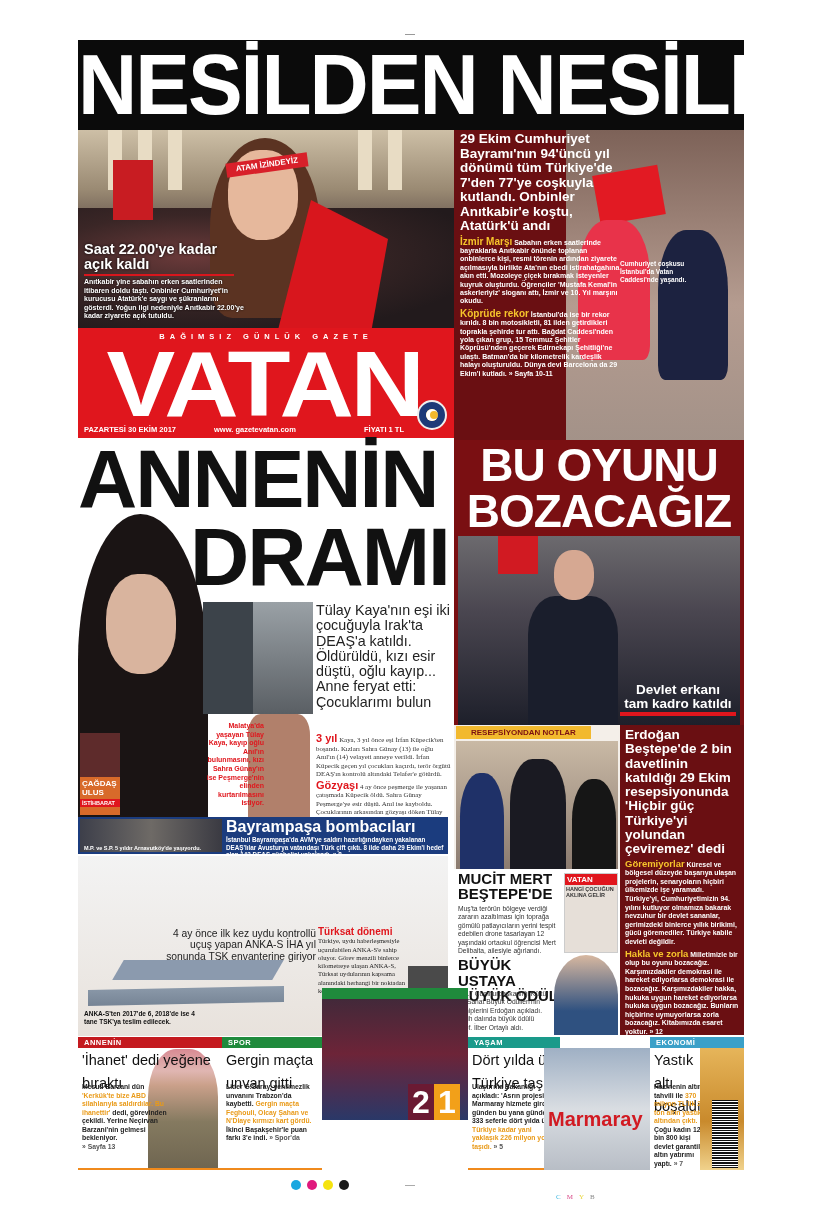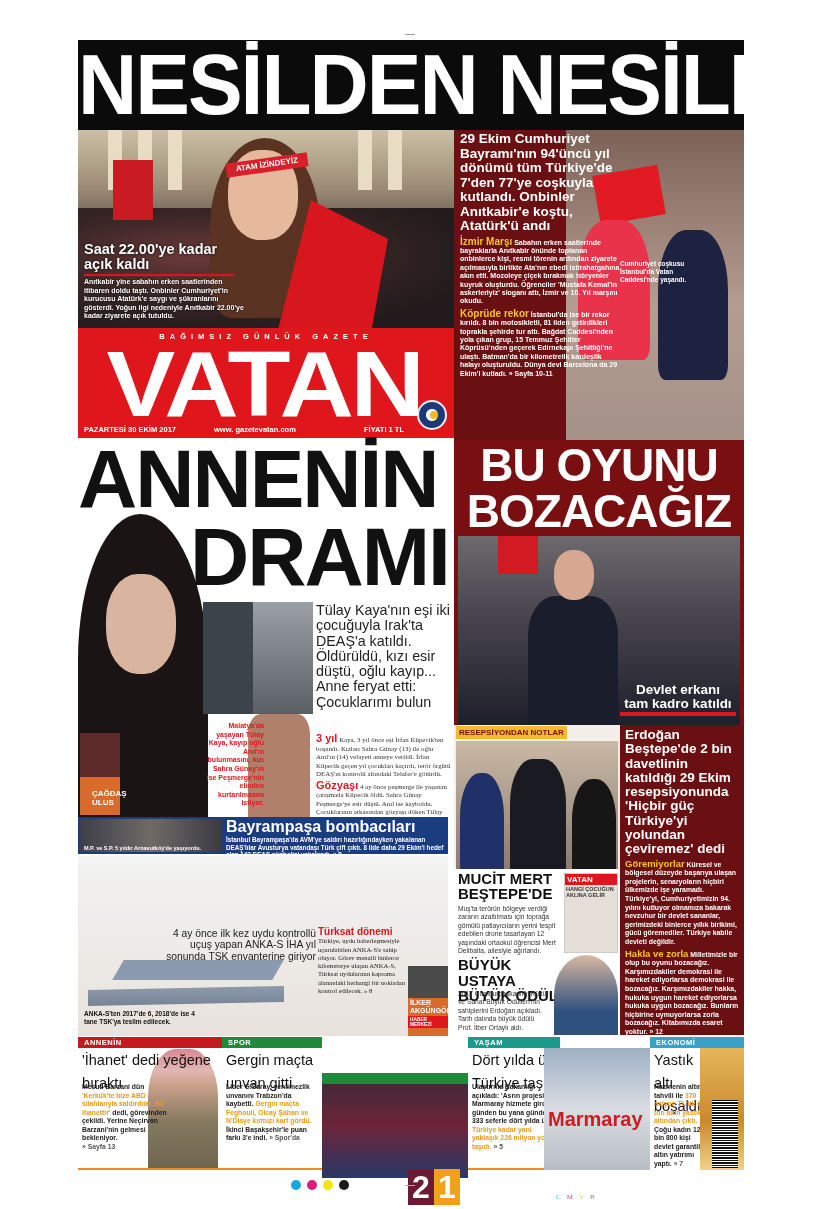--- a/index.html
+++ b/index.html
@@ -51,40 +51,40 @@
 .annenin .l1{display:block}
 .annenin .l2{display:block;margin-left:112px}
 .woman{position:absolute;left:0;top:474px;width:130px;height:304px;background:#1a1414;border-radius:48% 52% 0 0;overflow:hidden}
 .woman .face{position:absolute;left:28px;top:60px;width:70px;height:100px;border-radius:45%;background:#d9b49e}
 .man-photo{position:absolute;left:125px;top:562px;width:110px;height:112px;background:linear-gradient(180deg,#9aa1a6,#5a5f64)}
 .boy-photo{position:absolute;left:125px;top:562px;width:50px;height:112px;background:#3c434a}
 .girl2-photo{position:absolute;left:170px;top:674px;width:62px;height:104px;background:#b1806b;border-radius:20% 20% 0 0}
 .malatya-cap{position:absolute;left:128px;top:682px;width:58px;text-align:right;color:#e0161d;font-size:7px;line-height:8.6px;font-weight:bold}
 .author1{position:absolute;left:2px;top:693px;width:40px;height:82px;background:#d86a2a}
 .author1 .ph{height:44px;background:#5e2b2b}
-.author1 .nm{color:#fff;font-size:8px;font-weight:900;line-height:9px;padding:12px}
+.author1 .nm{color:#fff;font-size:8px;font-weight:900;line-height:9px;padding:2px}
 .author1 .dept{background:#e0161d;color:#fff;font-size:5.5px;font-weight:bold;padding:1px 2px}
 .tulay{position:absolute;left:238px;top:563px;width:136px;color:#222;font-size:14.3px;line-height:15.3px}
 .tulay-body{position:absolute;left:238px;top:694px;width:136px;color:#333;font-family:"Liberation Serif",serif;font-size:6.9px;line-height:8.5px}
 .tulay-body .kw{color:#e0161d;font-family:"Liberation Sans",sans-serif;font-weight:bold;font-size:11px}
 
 
 .bu-oyunu{position:absolute;left:376px;top:400px;width:290px;height:328px;background:#7a0f12;overflow:hidden}
 .bu-title{position:absolute;left:4px;top:2px;width:282px;color:#fff;font-weight:bold;font-size:46px;line-height:46px;letter-spacing:-1px;text-align:center}
 .bu-photo{position:absolute;left:4px;top:96px;width:282px;height:190px;background:linear-gradient(180deg,#6c6a6e 0,#4a4650 40%,#1d1f2a 100%)}
 .erd-face{position:absolute;left:96px;top:14px;width:40px;height:50px;border-radius:45%;background:#d6a892}
 .erd-coat{position:absolute;left:70px;top:60px;width:90px;height:130px;background:#1a1e2c;border-radius:30% 30% 0 0}
 .bu-flag{position:absolute;left:40px;top:0;width:40px;height:38px;background:#d11a22}
 .devlet{position:absolute;right:8px;top:243px;color:#fff;font-weight:bold;font-size:13.5px;line-height:14px;text-align:center}
 .devlet .bar{height:4px;background:#e0161d;width:116px;margin-left:auto;margin-top:1px}
 .bu-cap{position:absolute;left:4px;top:287px;width:282px;color:#fff;font-size:6.6px;font-weight:bold;line-height:8.3px;text-align:center}
 
 
 .resep{position:absolute;left:376px;top:685px;width:166px;height:144px;background:#f4efe9;overflow:hidden}
-.resep-label{position:absolute;left:2px;top:1px;background:#f2b92e;color:#7a0f12;font-size:8px;font-weight:bold;padding:2px 3px}
+.resep-label{position:absolute;left:2px;top:1px;background:#f2b92e;color:#7a0f12;font-size:8px;font-weight:bold;padding:2px 15px}
 .resep-photo{position:absolute;left:2px;top:16px;width:162px;height:128px;background:linear-gradient(180deg,#c9b9a5,#8b7b70)}
 .p-a{position:absolute;bottom:0;left:4px;width:44px;height:96px;background:#1f3168;border-radius:45% 45% 0 0}
 .p-b{position:absolute;bottom:0;left:54px;width:56px;height:110px;background:#1a1a22;border-radius:40% 40% 0 0}
 .p-c{position:absolute;bottom:0;left:116px;width:44px;height:90px;background:#161616;border-radius:45% 45% 0 0}
 .right-red{position:absolute;left:542px;top:685px;width:124px;height:310px;background:#6a0f12;color:#fff;padding:3px 5px}
 .right-red .lead{font-size:13.5px;font-weight:bold;line-height:14.3px}
 .right-red .body{font-size:6.9px;line-height:8.6px;font-weight:bold;margin-top:3px}
 .right-red .kw{color:#f6c42b;font-size:9.5px;font-weight:bold}
 
 .mucit{position:absolute;left:376px;top:829px;width:166px;height:166px;background:#fff}
@@ -119,21 +119,21 @@
 .author2 .dept{background:#e0161d;color:#fff;font-size:4.8px;font-weight:bold;padding:1px 2px}
 
 
 .strip{position:absolute;top:997px;height:133px;overflow:hidden;background:#fff}
 .strip-label{position:absolute;left:0;top:0;width:100%;height:11px;color:#fff;font-size:7.5px;font-weight:bold;padding-left:6px;line-height:11px;letter-spacing:.5px}
 .strip-h{position:absolute;left:4px;top:12px;font-weight:normal;font-size:14.5px;line-height:23px;color:#111}
 .strip-p{position:absolute;font-size:6.8px;line-height:8.5px;font-weight:bold;color:#222}
 .hl{color:#e99a18}
 .orange-line{position:absolute;left:0;bottom:0;width:100%;height:2px;background:#f08a1c}
 .barzani{position:absolute;left:70px;top:12px;width:70px;height:121px;background:linear-gradient(180deg,#d88a93 0,#e0b6b2 18%,#caa08a 30%,#857a60 60%,#6e6550 100%);border-radius:40% 40% 0 0}
-.football{position:absolute;left:244px;top:1033px;width:146px;height:105px;background:linear-gradient(180deg,#3a2a3a,#6d2438 50%,#2a3868)}
+.football{position:absolute;left:244px;top:948px;width:146px;height:132px;background:linear-gradient(180deg,#3a2a3a,#6d2438 50%,#2a3868)}
 .score{position:absolute;left:82px;top:96px;width:60px;height:36px;font-weight:900;font-size:32px;line-height:36px;text-align:center}
 .score .a{color:#fff;background:#6b1a33;display:inline-block;width:26px}
 .score .b{color:#fff;background:#f2a019;display:inline-block;width:26px}
 .marmaray{position:absolute;left:466px;top:1008px;width:106px;height:122px;background:linear-gradient(180deg,#9fb0c4,#d9dde2 50%,#b8bec6)}
 .marmaray .m{position:absolute;left:4px;top:60px;color:#d11a22;font-size:20px;font-weight:bold}
 .gold{position:absolute;left:622px;top:1008px;width:44px;height:122px;background:linear-gradient(180deg,#e6b55a,#c98a2c 60%,#f0d28c)}
 .barcode{position:absolute;left:634px;top:1060px;width:26px;height:68px;background:repeating-linear-gradient(180deg,#111 0 1px,#fff 1px 2px,#111 2px 4px,#fff 4px 5px)}
 
 
 .cmyk{position:absolute;top:1180px;width:10px;height:10px;border-radius:50%}

